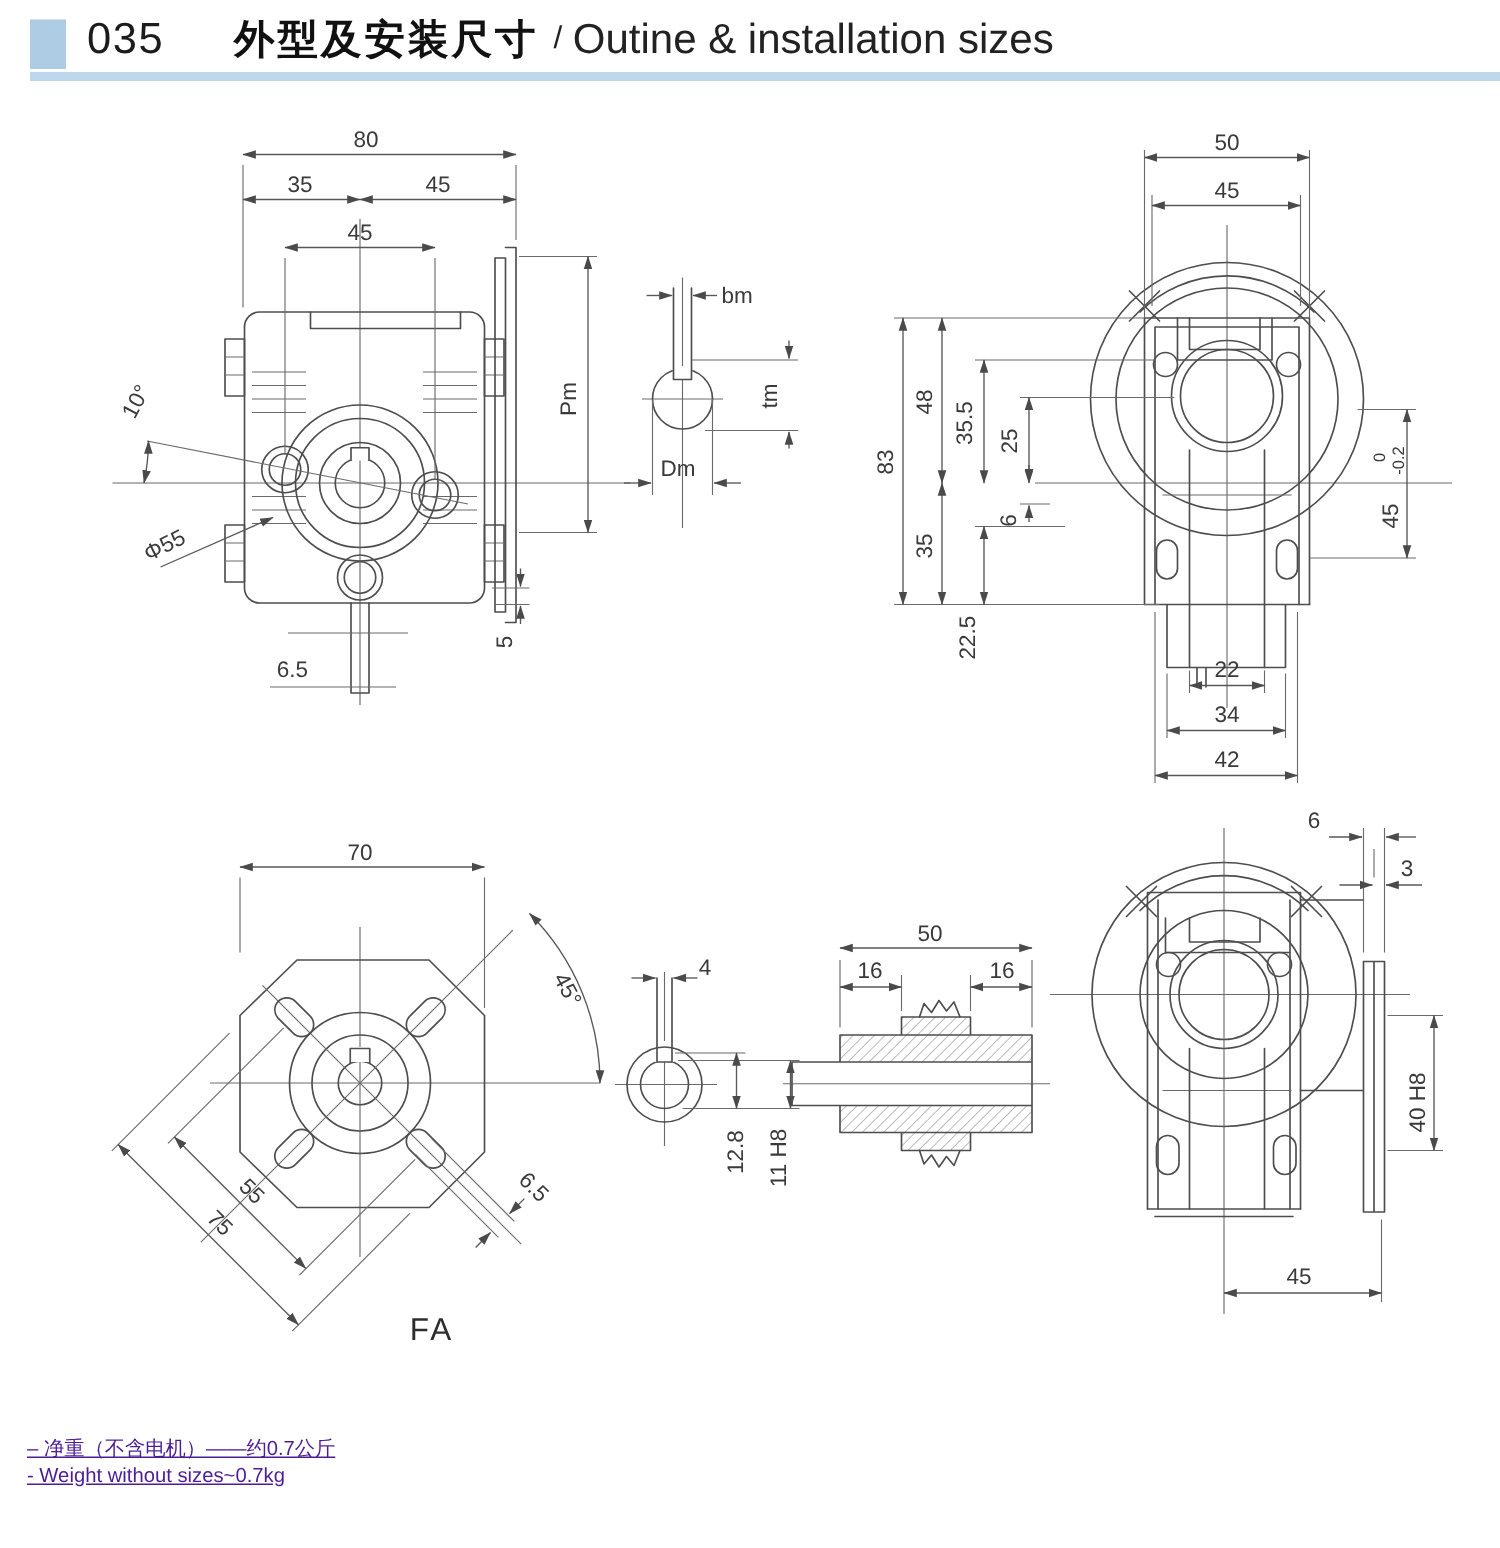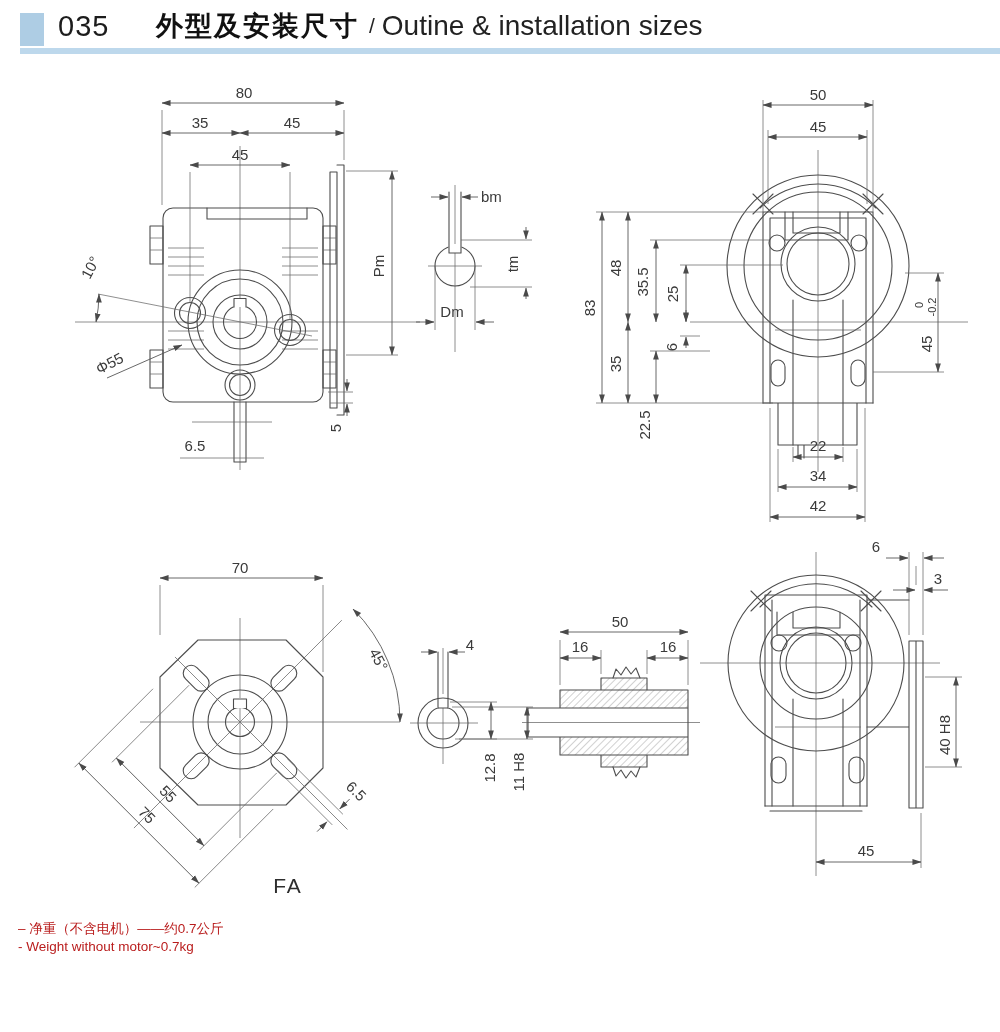--- a/index.html
+++ b/index.html
@@ -7,21 +7,21 @@
         font-family:"Liberation Sans",sans-serif;}
   
   #accent-square{position:absolute;left:20px;top:13px;width:24px;height:33px;background:#aecde4;}
   #page-number{position:absolute;left:58px;top:10px;font-size:29px;color:#1c1c1c;letter-spacing:1px;}
   #title-wrap{position:absolute;left:132px;top:8px;display:flex;align-items:center;margin-left:24px;}
   #title-zh{font-size:27px;font-weight:bold;color:#111;letter-spacing:2px;}
   #title-divider{font-size:21px;color:#222;margin:0 7px 0 10px;}
   #title-en{font-size:28px;color:#222;}
   #header-rule{position:absolute;left:20px;top:48px;width:980px;height:6px;background:#bdd8ec;}
   
-  #footer{position:absolute;left:18px;top:920px;color:#b91c1c;}
+  #footer{position:absolute;left:18px;top:957px;color:#4c1d95;text-decoration:underline;}
   #footer div{font-size:13.5px;line-height:1.3;}
   
   #drawing{position:absolute;left:0;top:0;}
   .out{fill:none;stroke:#4d4d4d;stroke-width:1.1;stroke-linejoin:round;stroke-linecap:round;}
   .ln{fill:none;stroke:#6a6a6a;stroke-width:0.75;}
   .dim{fill:none;stroke:#575757;stroke-width:0.9;}
   text.d{font-size:15px;fill:#3a3a3a;}
   text.ds{font-size:11px;fill:#3a3a3a;}
   text.big{font-size:21px;fill:#2e2e2e;letter-spacing:2px;}
 </style>
@@ -300,16 +300,16 @@
       <path class="dim" marker-start="url(#ar)" marker-end="url(#ar)" d="M816,862 H921"></path>
       <text class="d" x="876" y="552" text-anchor="middle">6</text>
       <text class="d" x="938" y="584" text-anchor="middle">3</text>
       <text class="d" transform="rotate(-90 950 735)" x="950" y="735" text-anchor="middle">40 H8</text>
       <text class="d" x="866" y="856" text-anchor="middle">45</text>
     </g>
   </svg>
 
   <div id="footer">
     <div>– 净重（不含电机）——约0.7公斤</div>
-    <div>- Weight without motor~0.7kg</div>
+    <div>- Weight without sizes~0.7kg</div>
   </div>
 
 </div>
 
 </body></html>

